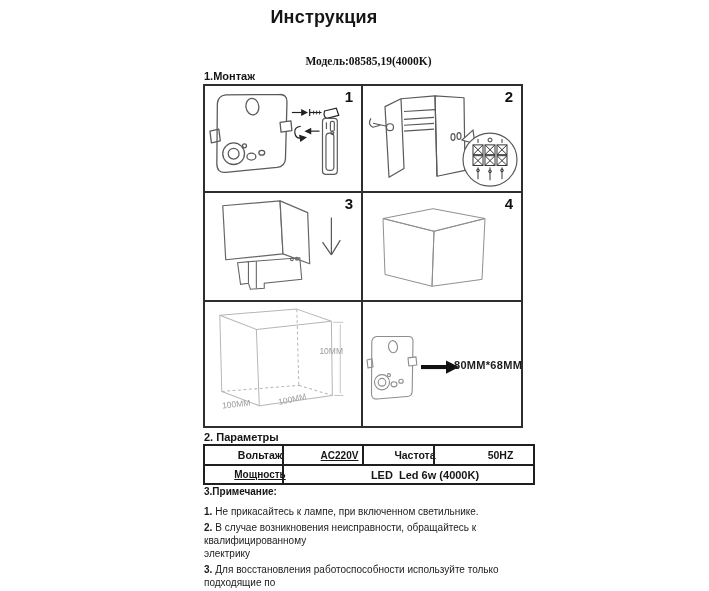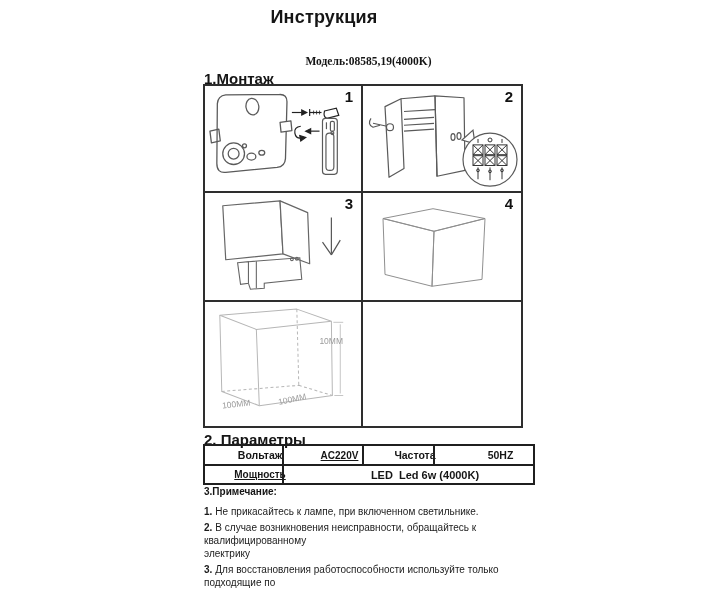--- a/index.html
+++ b/index.html
@@ -2,36 +2,36 @@
 <html><head>
 <meta charset="utf-8">
 <style>
   html,body{margin:0;padding:0;background:#fff;}
   .page{position:relative;width:648px;height:591px;background:#ffffff;overflow:hidden;
         font-family:"Liberation Sans",sans-serif;color:#151515;}
   .title{position:absolute;top:7px;left:0;width:100%;text-align:center;
          font-size:18px;font-weight:bold;letter-spacing:.2px;}
   .model{position:absolute;top:55px;left:203px;width:331px;text-align:center;
          font-size:11.5px;font-weight:bold;font-family:Liberation Serif, serif;}
-  .sec-label{position:absolute;font-size:15px;font-weight:bold;}
+  .sec-label{position:absolute;font-size:11px;font-weight:bold;}
   .sec1{top:70px;left:204px;}
   .sec2{top:431px;left:204px;}
   .sec3{top:486px;left:204px;font-size:10px;}
 
   
   .grid{position:absolute;top:84px;left:203px;width:320px;height:344px;
         box-sizing:border-box;border:2px solid #2e2e2e;
         display:grid;grid-template-columns:1fr 1fr;grid-template-rows:107px 109px 1fr;}
   .cell{position:relative;box-sizing:border-box;}
   .cell.br{border-right:2px solid #2e2e2e;}
   .cell.bb{border-bottom:2px solid #2e2e2e;}
   .cell svg{position:absolute;left:0;top:0;width:100%;height:100%;}
   .pnum{position:absolute;top:2px;right:8px;font-size:15px;font-weight:bold;color:#111;}
   .dim{position:absolute;font-size:8.5px;color:#9b9b9b;white-space:nowrap;}
-  .dim-h{left:108px;top:34px;width:30px;text-align:right;}
+  .dim-h{left:108px;top:44px;width:30px;text-align:right;}
   .dim-d{left:17px;top:97px;transform:rotate(-6deg);}
   .dim-w{left:73px;top:92px;transform:rotate(-12deg);}
   .plate-label{position:absolute;left:91px;top:57px;font-size:11px;font-weight:bold;
                color:#1d1d1d;letter-spacing:.3px;}
 
   
   .ptable{position:absolute;top:444px;left:203px;display:grid;
           grid-template-columns:77px 80px 71px 100px;grid-template-rows:18px 19px;
           border:2px solid #1f1f1f;}
   .pc{box-sizing:border-box;display:flex;align-items:center;justify-content:center;
@@ -188,20 +188,40 @@
           <path d="M93,7 L95,82 M17,88 L95,82 M95,82 L129,92" stroke-dasharray="3,2.5"></path>
           <path d="M130,20 L140,20 M131,92 L140,92" stroke-width=".8"></path>
           <line x1="137" y1="22" x2="137" y2="90" stroke-width=".8"></line>
         </g>
       </svg>
       <span class="dim dim-h">10MM</span>
       <span class="dim dim-d">100MM</span>
       <span class="dim dim-w">100MM</span>
     </div>
 
+    <div class="cell">
+      <svg viewBox="0 0 158 122" preserveAspectRatio="none">
+        <g stroke="#8e8e8e" fill="none" stroke-width="1.1" stroke-linejoin="round">
+          <path d="M14,34 Q9,34.5 8.8,39.5 L8.5,90 Q8.5,96 14,95.5 L44,93 Q49,92.7 49.2,87.5 L50,39 Q50.2,33.5 45,34 Z"></path>
+          <ellipse cx="30" cy="44" rx="4.5" ry="6" transform="rotate(-8 30 44)"></ellipse>
+          <circle cx="19" cy="79" r="7.5"></circle>
+          <circle cx="19" cy="79" r="3.8"></circle>
+          <ellipse cx="31" cy="81" rx="3" ry="2.5"></ellipse>
+          <ellipse cx="38" cy="78" rx="2.2" ry="2"></ellipse>
+          <circle cx="26" cy="72" r="1.5"></circle>
+          <path d="M45,55 l8,-1 .8,8 -8,1 Z" fill="#fff"></path>
+          <path d="M4,57 l5,-1.2 1,8 -5,1.2 Z"></path>
+        </g>
+        <g>
+          <line x1="58" y1="64" x2="84" y2="64" stroke="#111" stroke-width="4"></line>
+          <polygon points="83,57.5 96,64 83,70.5" fill="#111"></polygon>
+        </g>
+      </svg>
+      <span class="plate-label">80MM*68MM</span>
+    </div>
   </div>
 
   <div class="sec-label sec2">2. Параметры</div>
 
   <div class="ptable">
     <div class="pc nl nt">Вольтаж</div>
     <div class="pc nt lg">AC220V</div>
     <div class="pc nt">Частота</div>
     <div class="pc nt">50HZ</div>
     <div class="pc nl lg">Мощность</div>

